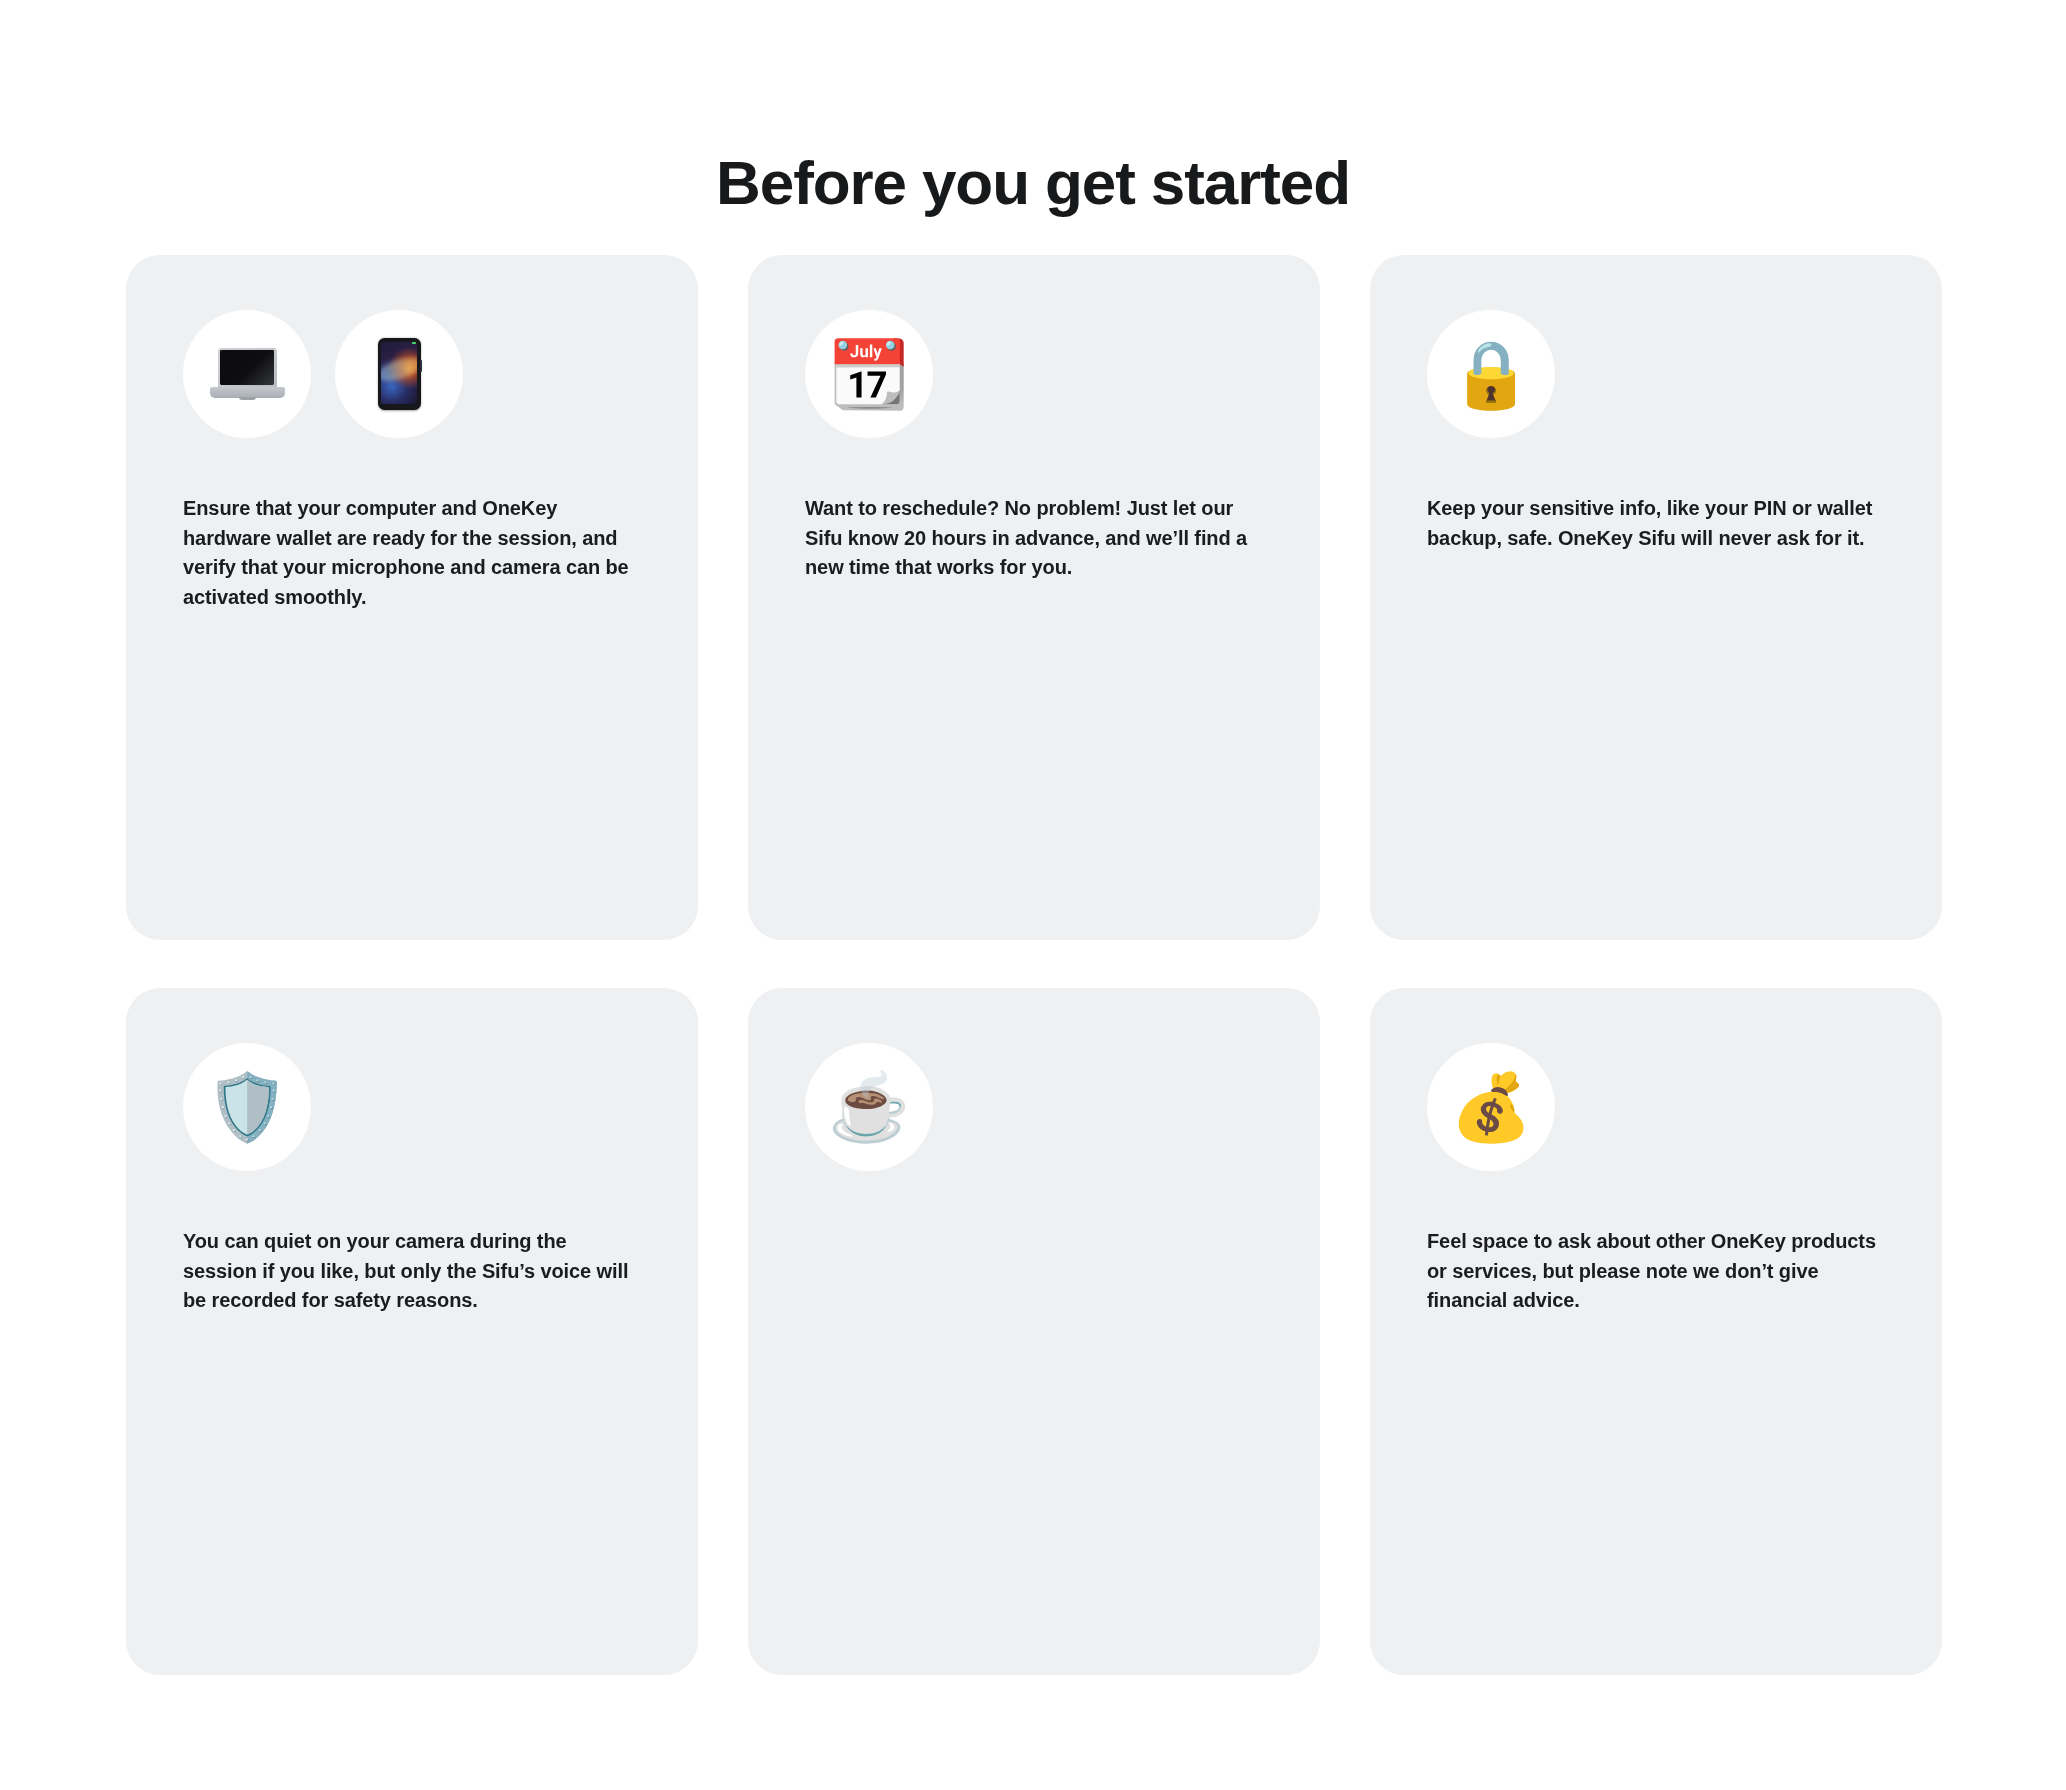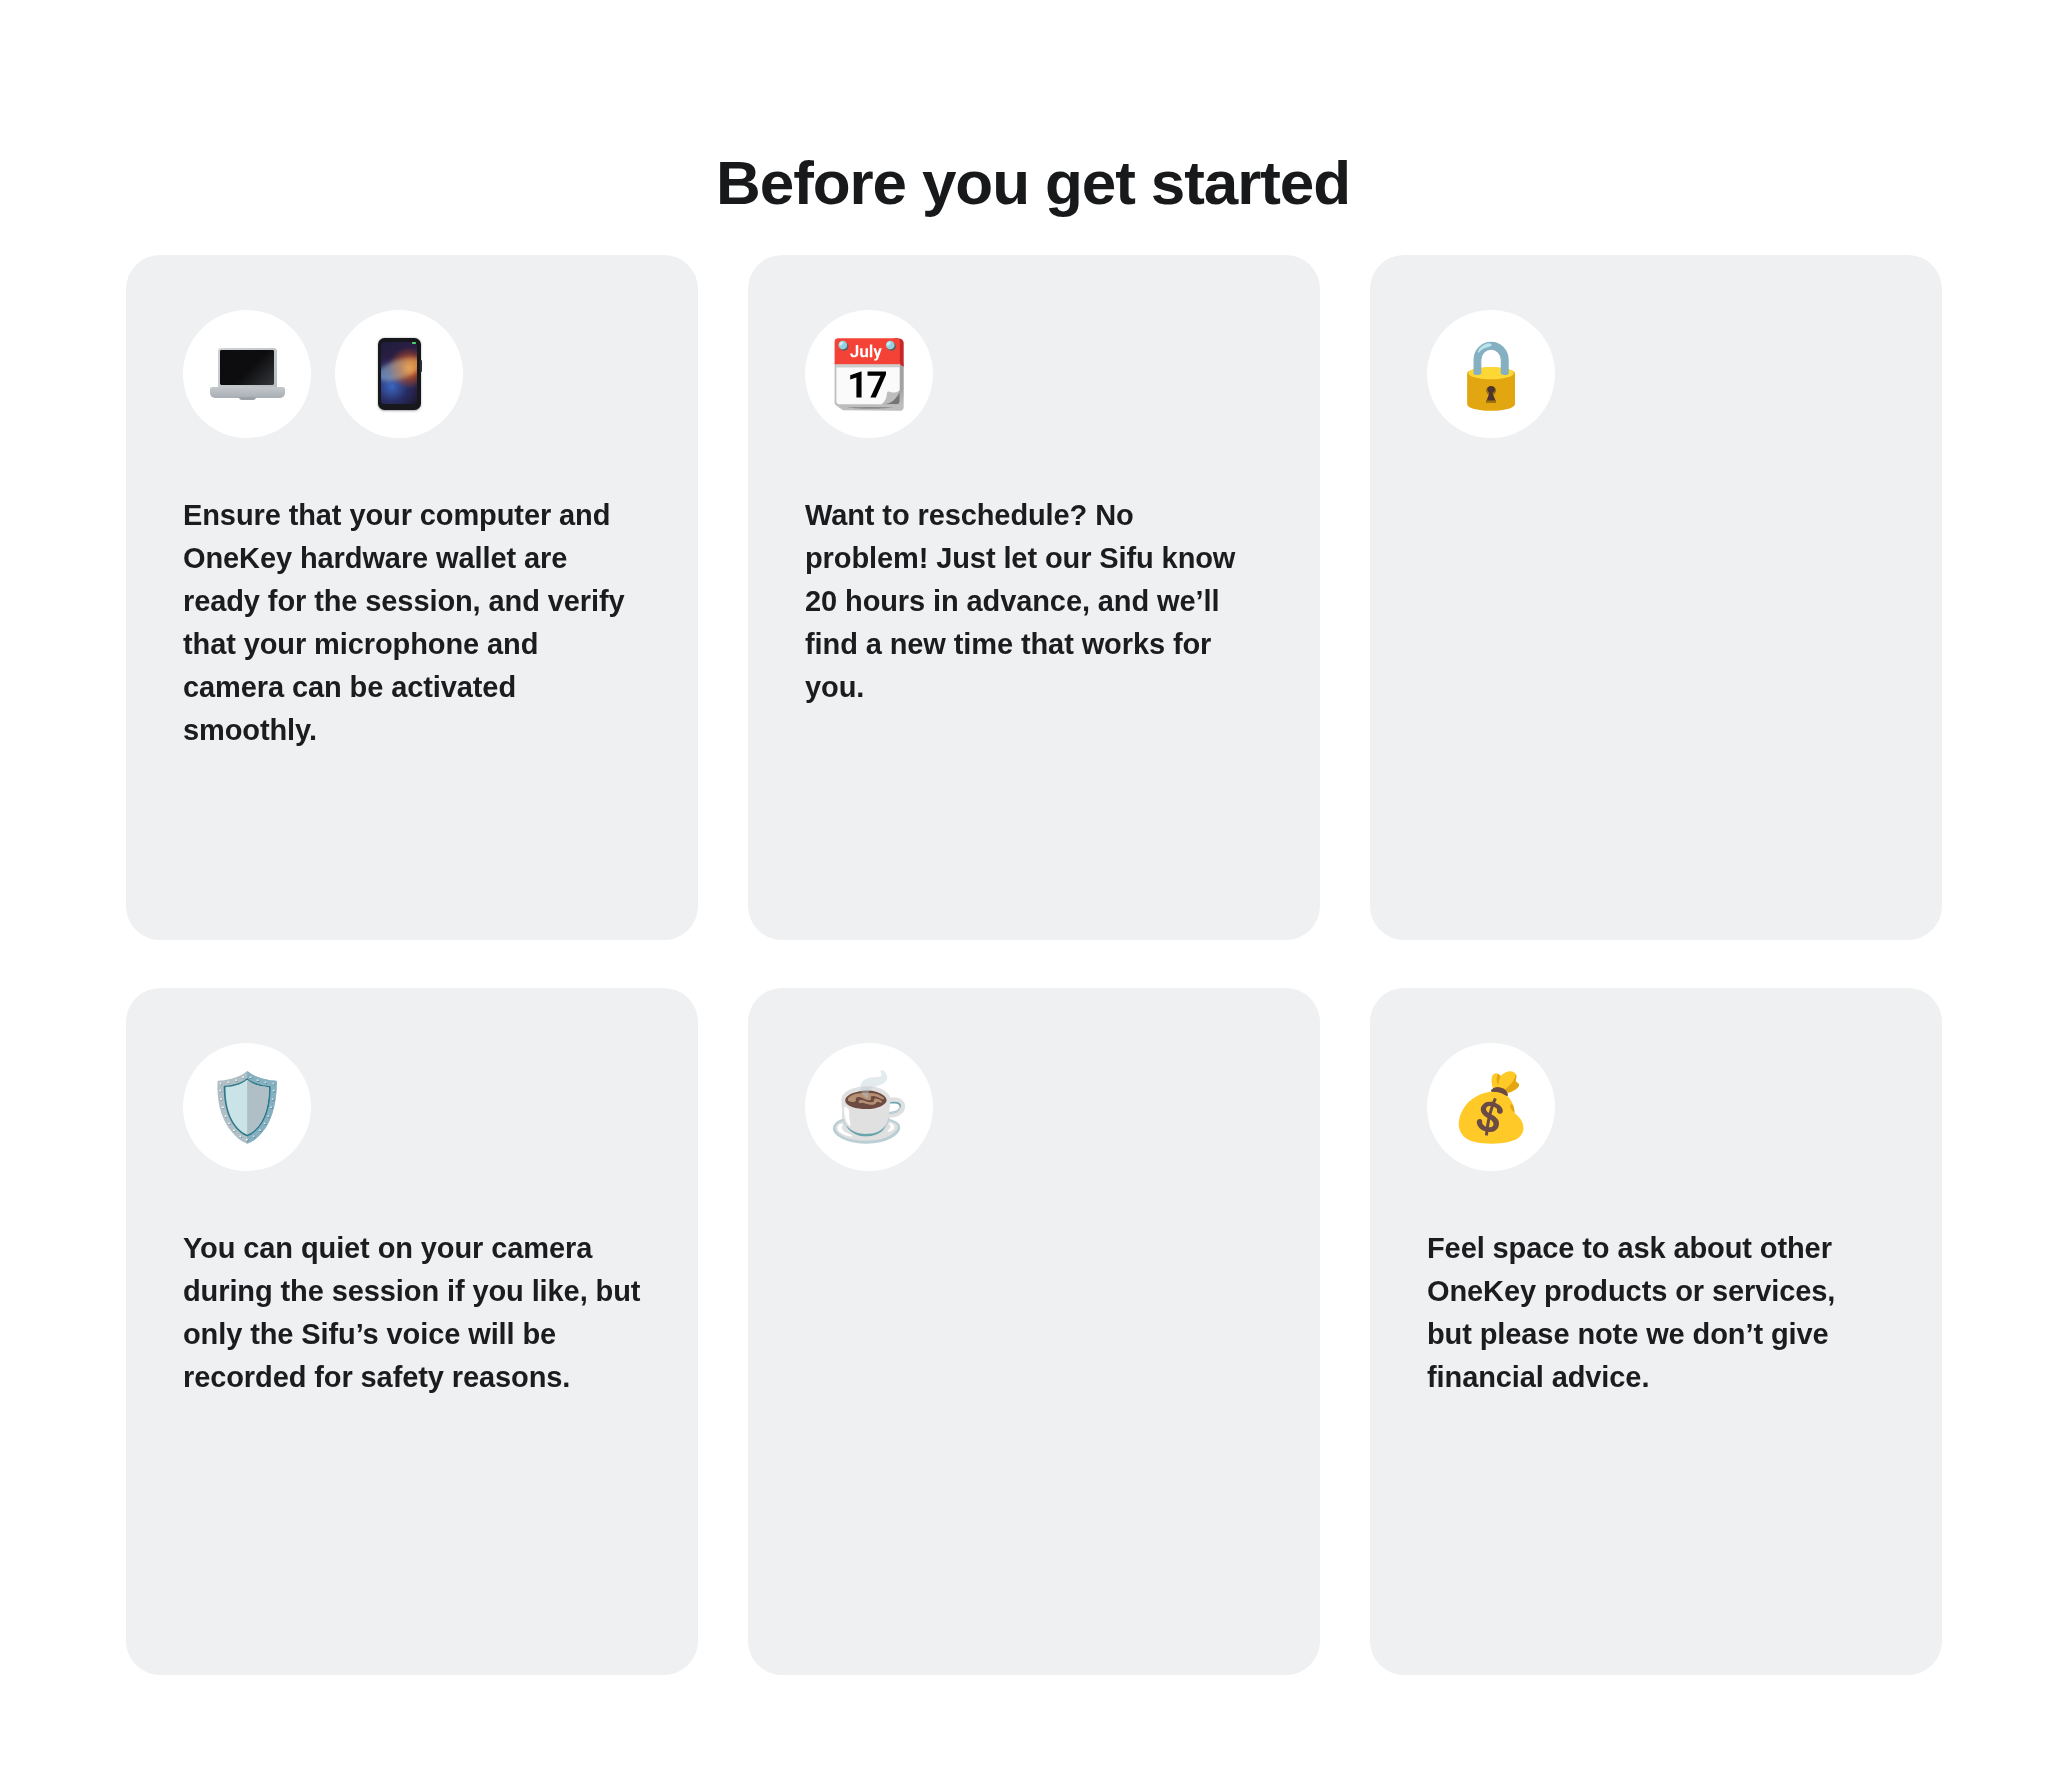--- a/index.html
+++ b/index.html
@@ -160,21 +160,21 @@
   .wallet .btn {
     position: absolute;
     right: -1.4px;
     top: 21.5px;
     width: 2.2px;
     height: 12.2px;
     background: #2d3036;
     border-radius: 1.4px;
   }
   .card-text {
-    font-size: 29px;
+    font-size: 20px;
     line-height: 1.48;
     font-weight: 600;
     color: #1b1c1e;
     letter-spacing: -0.1px;
     max-width: 459px;
   }
 </style>
 </head>
 <body>
 
@@ -214,20 +214,21 @@
       </div>
       <p class="card-text">Want to reschedule? No problem! Just let our Sifu know 20 hours in advance, and we’ll find a new time that works for you.</p>
     </div>
 
     <div class="card">
       <div class="icon-row">
         <div class="icon-badge">
           <span class="icon-glyph">🔒</span>
         </div>
       </div>
+      <p class="card-text">Keep your sensitive info, like your PIN or wallet backup, safe. OneKey Sifu will never ask for it.</p>
     </div>
 
     <div class="card">
       <div class="icon-row">
         <div class="icon-badge">
           <span class="icon-glyph">🛡️</span>
         </div>
       </div>
       <p class="card-text">You can quiet on your camera during the session if you like, but only the Sifu’s voice will be recorded for safety reasons.</p>
     </div>

